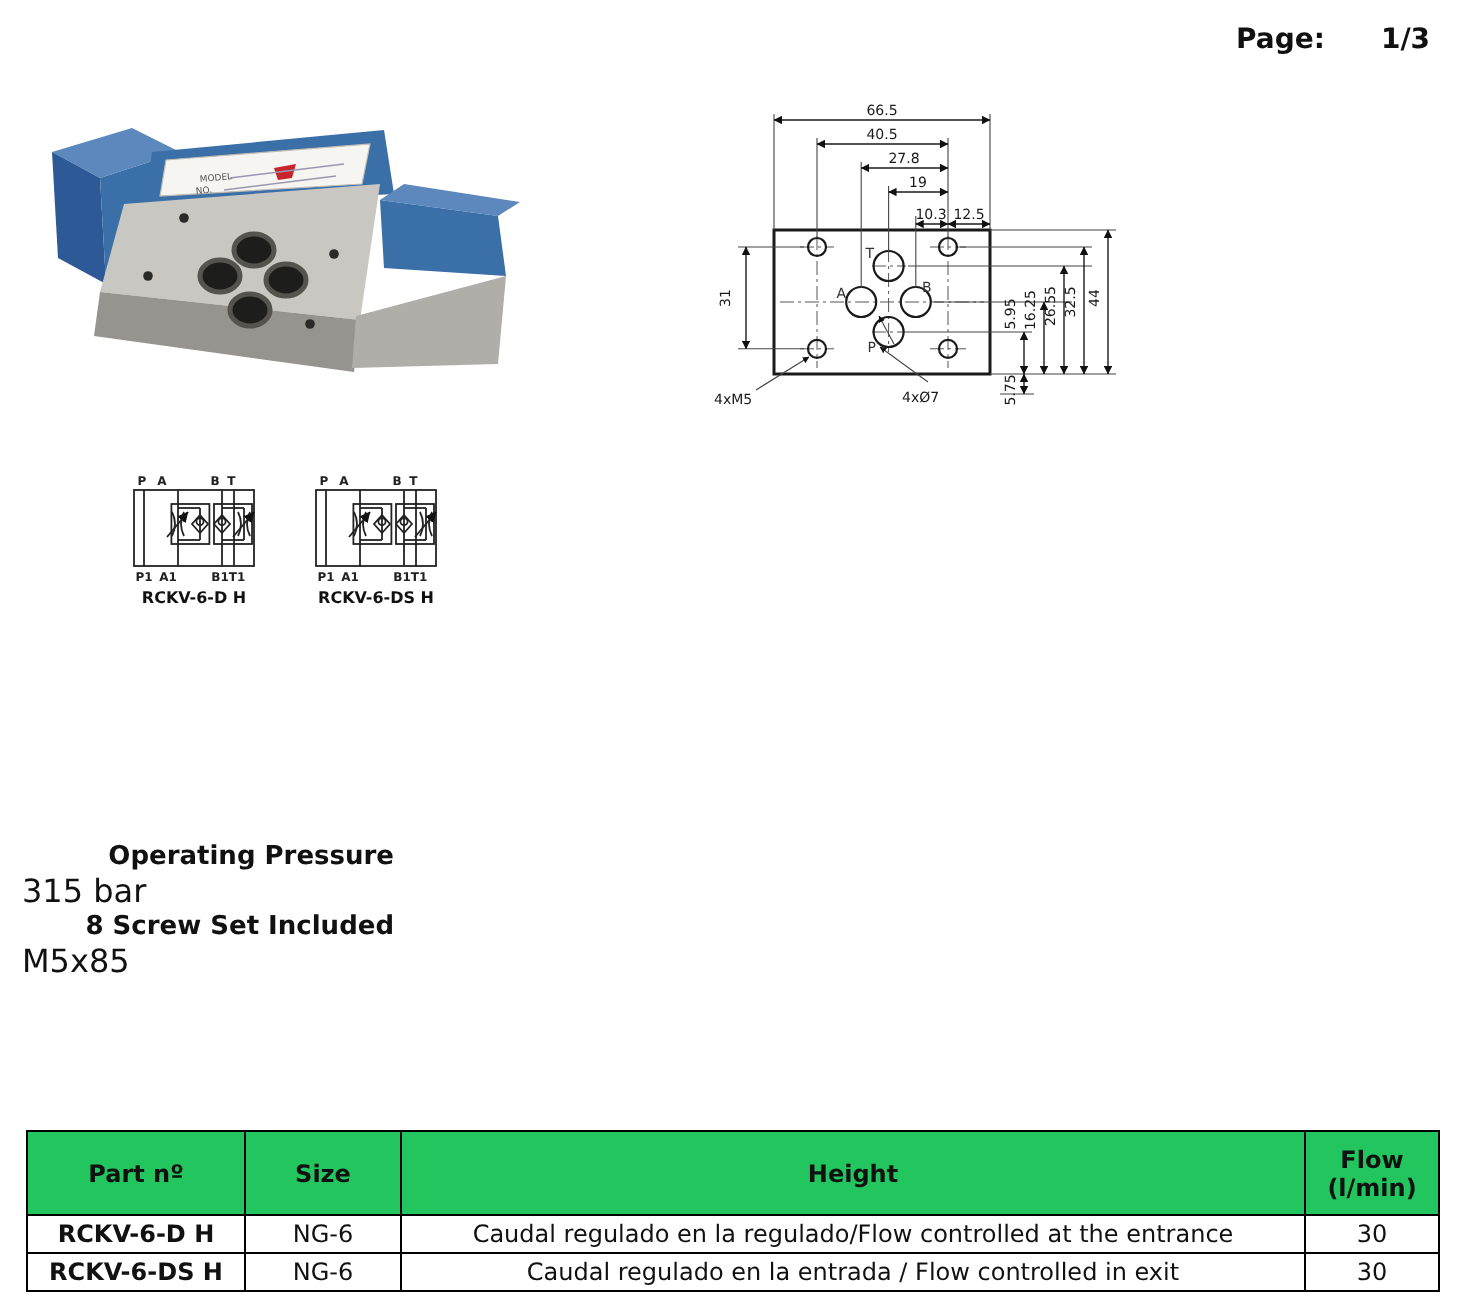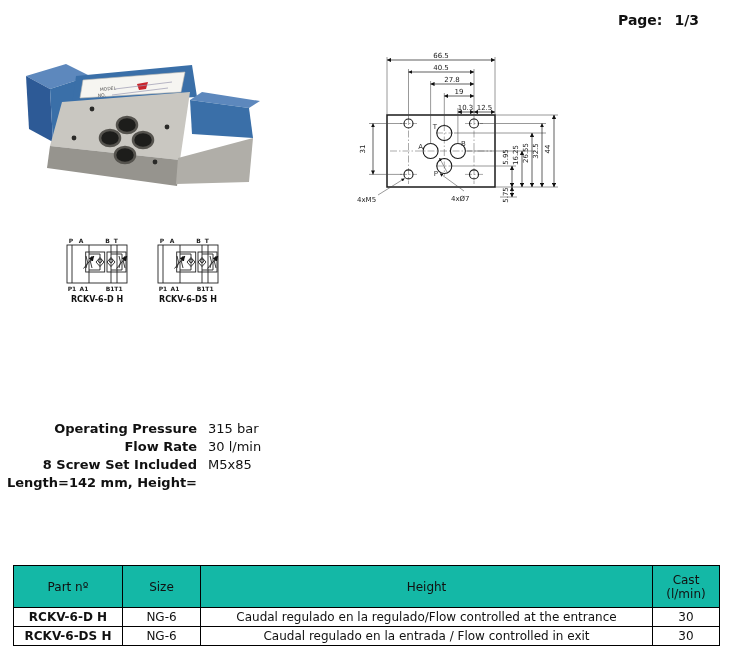--- a/index.html
+++ b/index.html
@@ -1,48 +1,48 @@
 <!DOCTYPE html>
 <html><head>
 <meta charset="utf-8">
 <style>
   html,body{margin:0;padding:0;background:#fff;}
   body{width:732px;height:655px;position:relative;overflow:hidden;
        font-family:"DejaVu Sans","Liberation Sans",sans-serif;color:#111;}
   .abs{position:absolute;}
 
   
-  .page-head{left:618px;top:12px;display:flex;gap:12px;font-size:14px;font-weight:bold;}
+  .page-head{left:618px;top:12px;display:flex;gap:28px;font-size:14px;font-weight:bold;}
 
   
   svg text{font-family:"DejaVu Sans","Liberation Sans",sans-serif;}
   .dtxt{font-size:7px;fill:#1a1a1a;}
   .ptxt{font-size:7px;fill:#333;}
   .dim{stroke:#1a1a1a;stroke-width:.7;}
   .ext{stroke:#444;stroke-width:.55;}
   .cl{stroke:#555;stroke-width:.5;stroke-dasharray:7 2 1.5 2;}
   .plate{stroke:#1a1a1a;stroke-width:1.5;fill:none;}
   .hole{stroke:#1a1a1a;stroke-width:1.1;fill:none;}
   .sch{stroke:#222;stroke-width:.9;fill:none;}
   .schtxt{font-size:6px;font-weight:bold;fill:#222;}
   .schcap{font-size:8px;font-weight:bold;fill:#111;}
 
   
   .specs{left:0;top:420px;width:360px;}
-  .spec-row{display:flex;align-items:flex-start;line-height:17px;margin-bottom:1px;}
+  .spec-row{display:flex;align-items:flex-start;line-height:17px;margin-bottom:1px;flex-direction:column;}
   .spec-label{width:197px;text-align:right;font-weight:bold;font-size:13px;}
   .spec-label .l2{display:block;}
-  .spec-value{padding-left:11px;font-size:13px;white-space:nowrap;}
+  .spec-value{padding-left:11px;font-size:16px;white-space:nowrap;}
 
   
   .parts{left:13px;top:565px;width:706px;border-collapse:collapse;table-layout:fixed;
          font-size:12px;}
   .parts th,.parts td{border:1px solid #000;text-align:center;vertical-align:middle;
          padding:0 2px;overflow:hidden;white-space:nowrap;}
-  .parts th{background:#14b8a6;font-weight:normal;height:41px;}
+  .parts th{background:#22c55e;font-weight:bold;height:41px;}
   .parts td{height:18px;}
   .parts td.part{font-weight:bold;}
 </style>
 </head>
 <body>
 
 <div class="abs page-head">
   <span>Page:</span>
   <span>1/3</span>
 </div>
@@ -253,47 +253,43 @@
     <text class="schcap" x="37" y="69.5" text-anchor="middle">RCKV-6-DS H</text>
   </g>
 </svg>
 
 <div class="abs specs">
   <div class="spec-row">
     <div class="spec-label">Operating Pressure</div>
     <div class="spec-value">315 bar</div>
   </div>
   <div class="spec-row">
-    <div class="spec-label">Flow Rate</div>
-    <div class="spec-value">30 l/min</div>
-  </div>
-  <div class="spec-row">
     <div class="spec-label">8 Screw Set Included</div>
     <div class="spec-value">M5x85</div>
   </div>
   <div class="spec-row">
-    <div class="spec-label"><span>Length=142 mm, Height=</span></div>
+    <div class="spec-label"></div>
     <div class="spec-value"></div>
   </div>
 </div>
 
 <table class="abs parts">
   <colgroup>
       <col style="width:109px">
       <col style="width:78px">
       <col style="width:452px">
       <col style="width:67px">
     </colgroup>
   <thead>
     <tr>
       <th>Part nº</th>
       <th>Size</th>
       <th>Height</th>
       <th>
-        <div>Cast</div>
+        <div>Flow</div>
         <div>(l/min)</div>
       </th>
     </tr>
   </thead>
   <tbody>
     <tr>
       <td class="part">RCKV-6-D H</td>
       <td>NG-6</td>
       <td>Caudal regulado en la regulado/Flow controlled at the entrance</td>
       <td>30</td>

